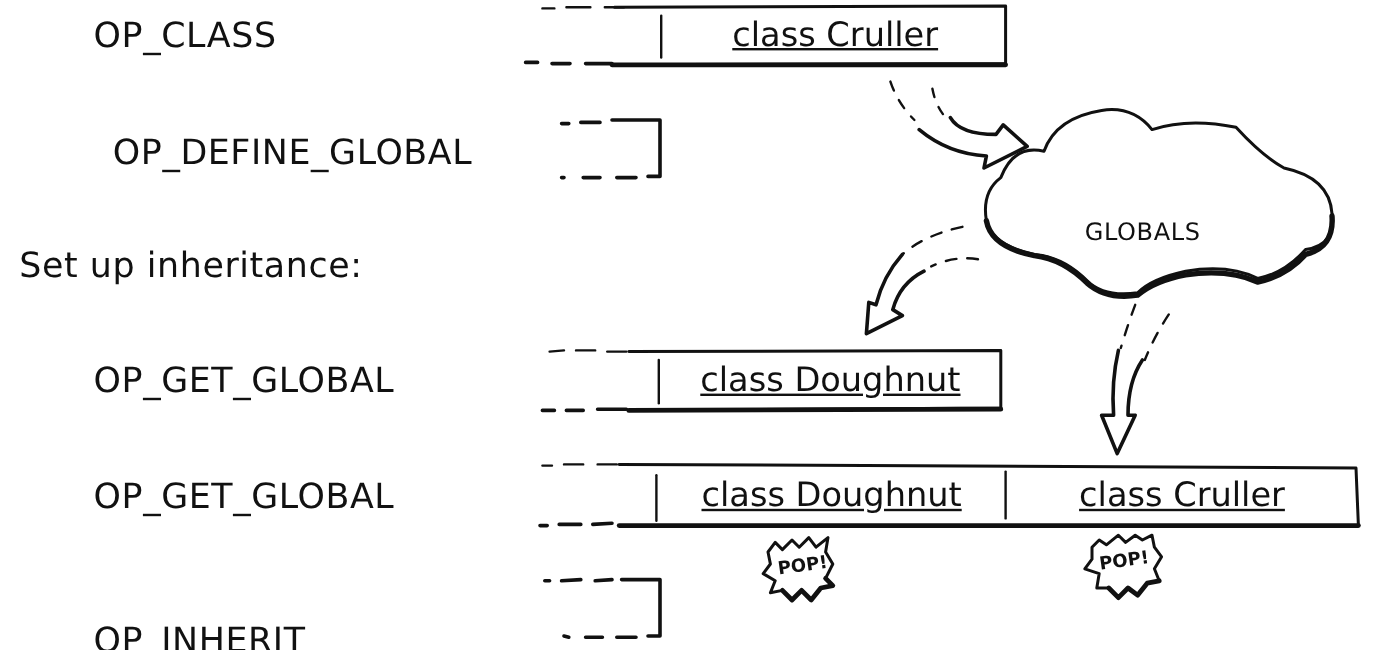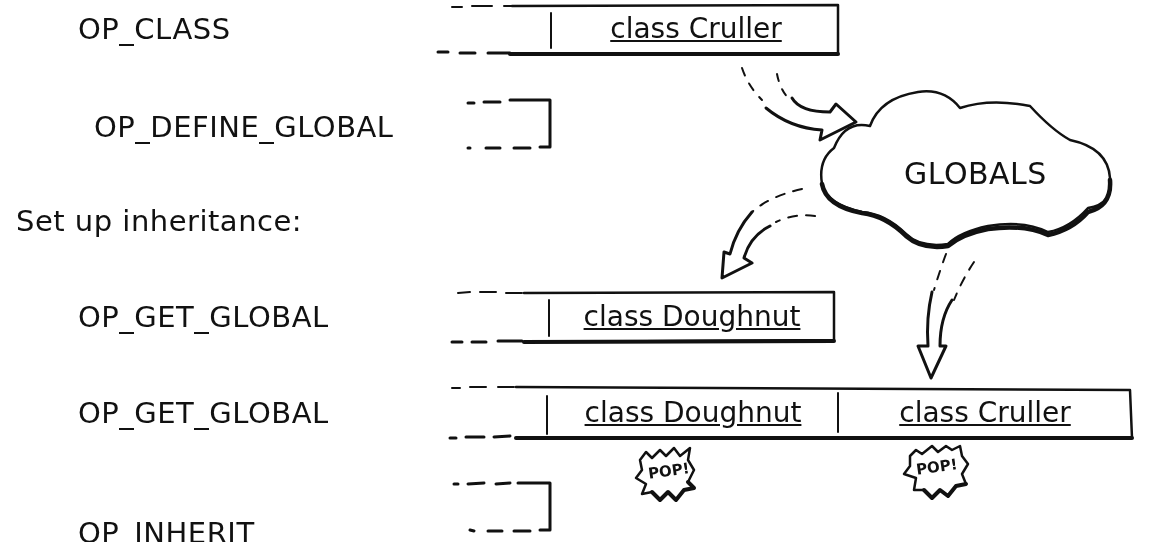--- a/index.html
+++ b/index.html
@@ -1,21 +1,21 @@
 <!DOCTYPE html>
 <html><head>
 <meta charset="utf-8">
 <style>
   html, body { margin:0; padding:0; background:#ffffff; }
   body { width:1152px; height:542px; position:relative; overflow:hidden;
          font-family:"DejaVu Sans", sans-serif; color:#111; }
   .op { position:absolute; font-size:29px; letter-spacing:0.5px; white-space:nowrap; }
   .slot-text { position:absolute; font-size:28px; white-space:nowrap; text-align:center;text-decoration:underline; }
   svg.canvas { position:absolute; left:0; top:0; }
-  .cloud-label { position:absolute; font-size:30px; letter-spacing:0.5px; }
+  .cloud-label { position:absolute; font-size:20px; letter-spacing:0.5px;margin-top:25px; }
   .pop { position:absolute; font-size:15px; font-weight:bold; transform:rotate(-8deg); }
 </style>
 </head>
 <body>
 
 <div class="op" style="left:78px;top:12px;">OP_CLASS</div>
 <div class="op" style="left:78px;top:110px;margin-left:16px;">OP_DEFINE_GLOBAL</div>
 <div class="op" style="left:16px;top:204px;">Set up inheritance:</div>
 <div class="op" style="left:78px;top:300px;">OP_GET_GLOBAL</div>
 <div class="op" style="left:78px;top:396px;">OP_GET_GLOBAL</div>

